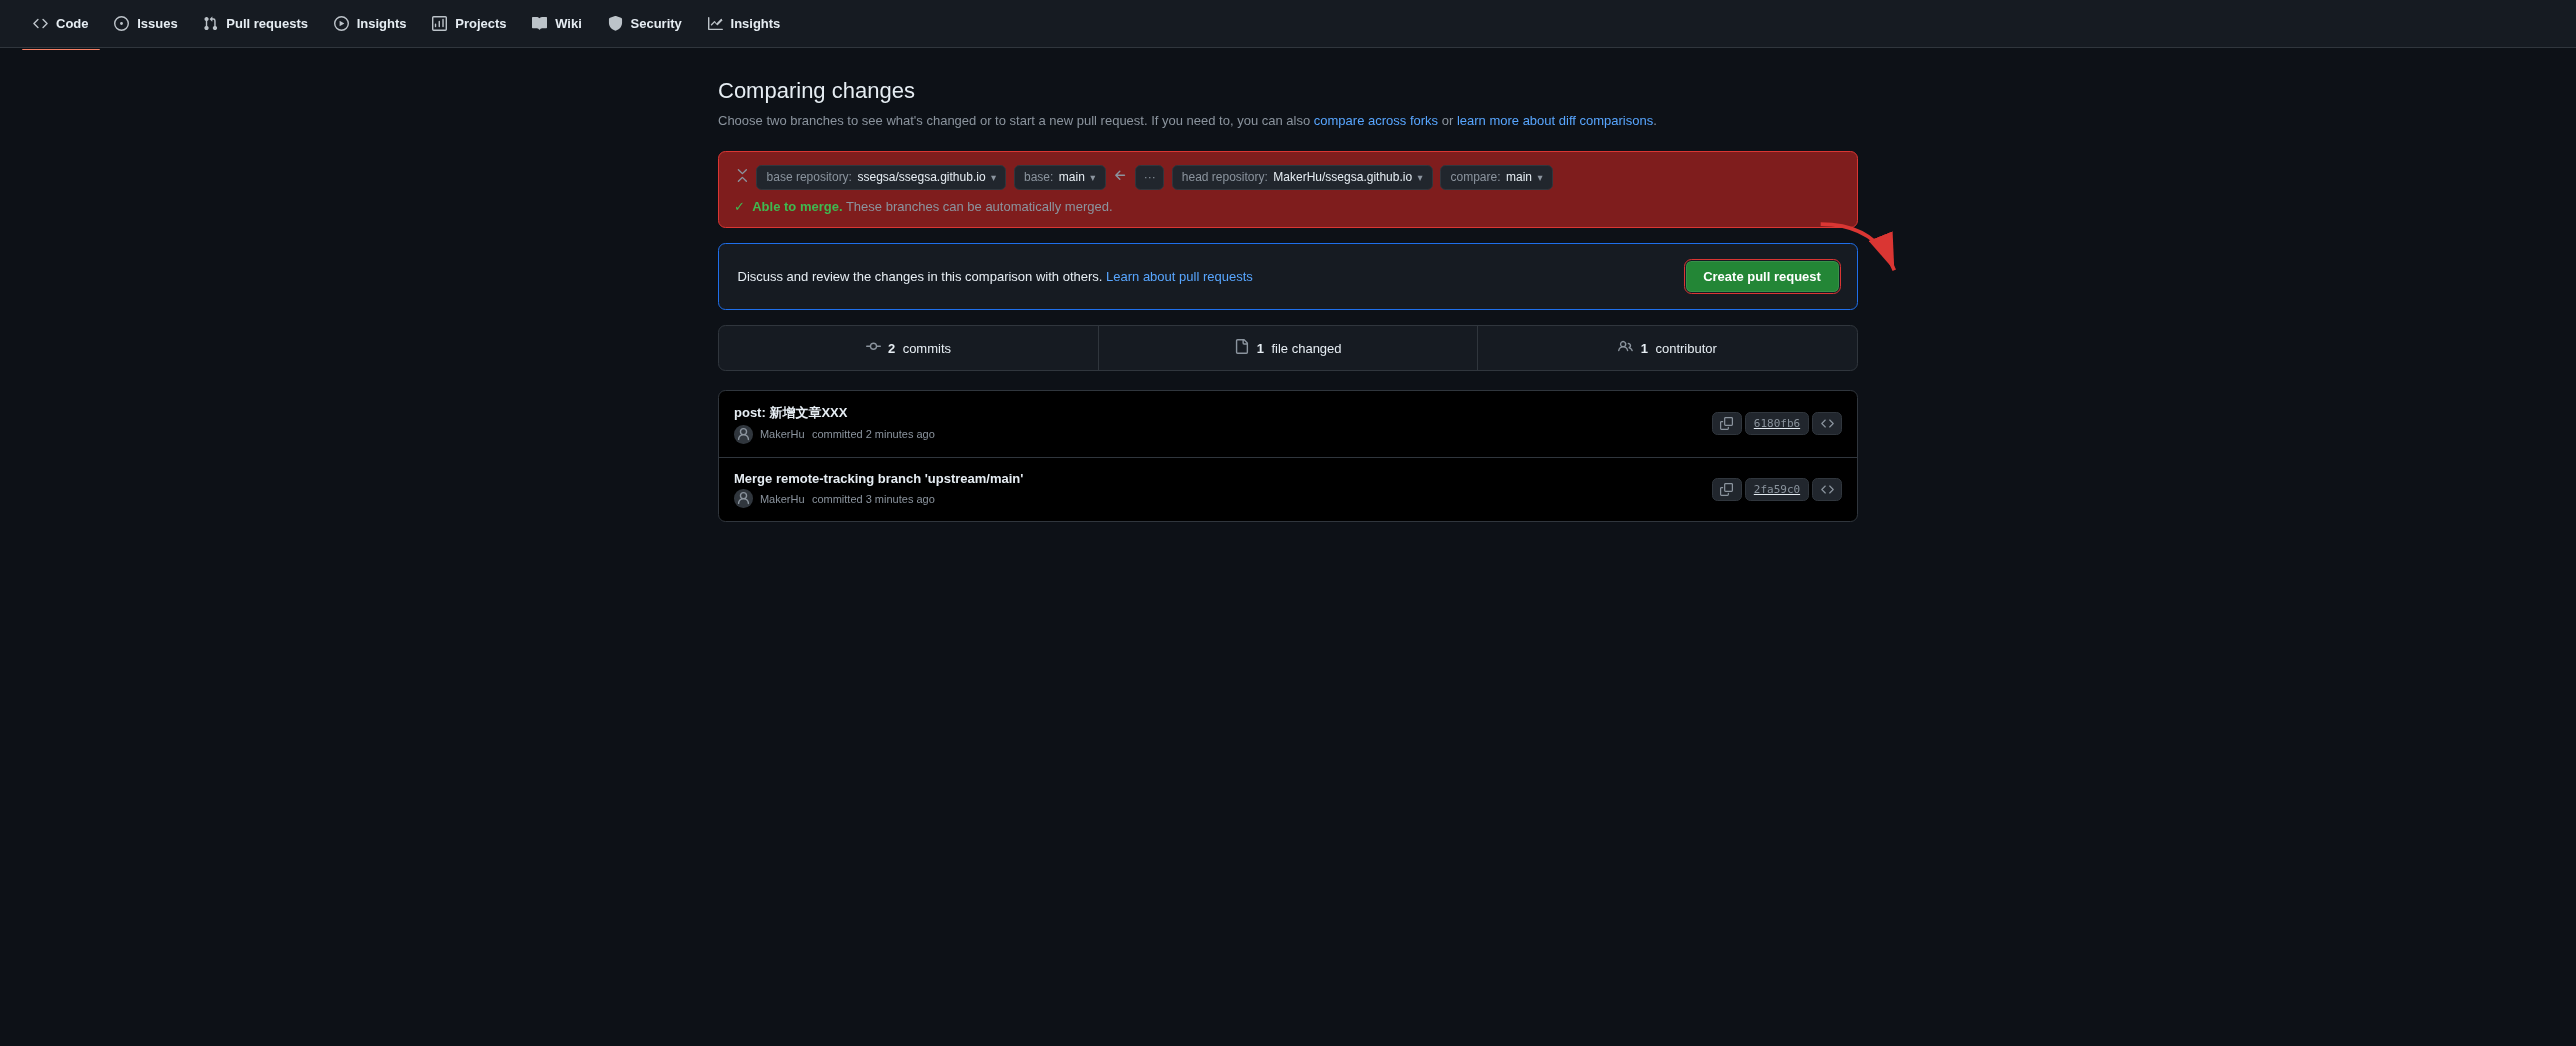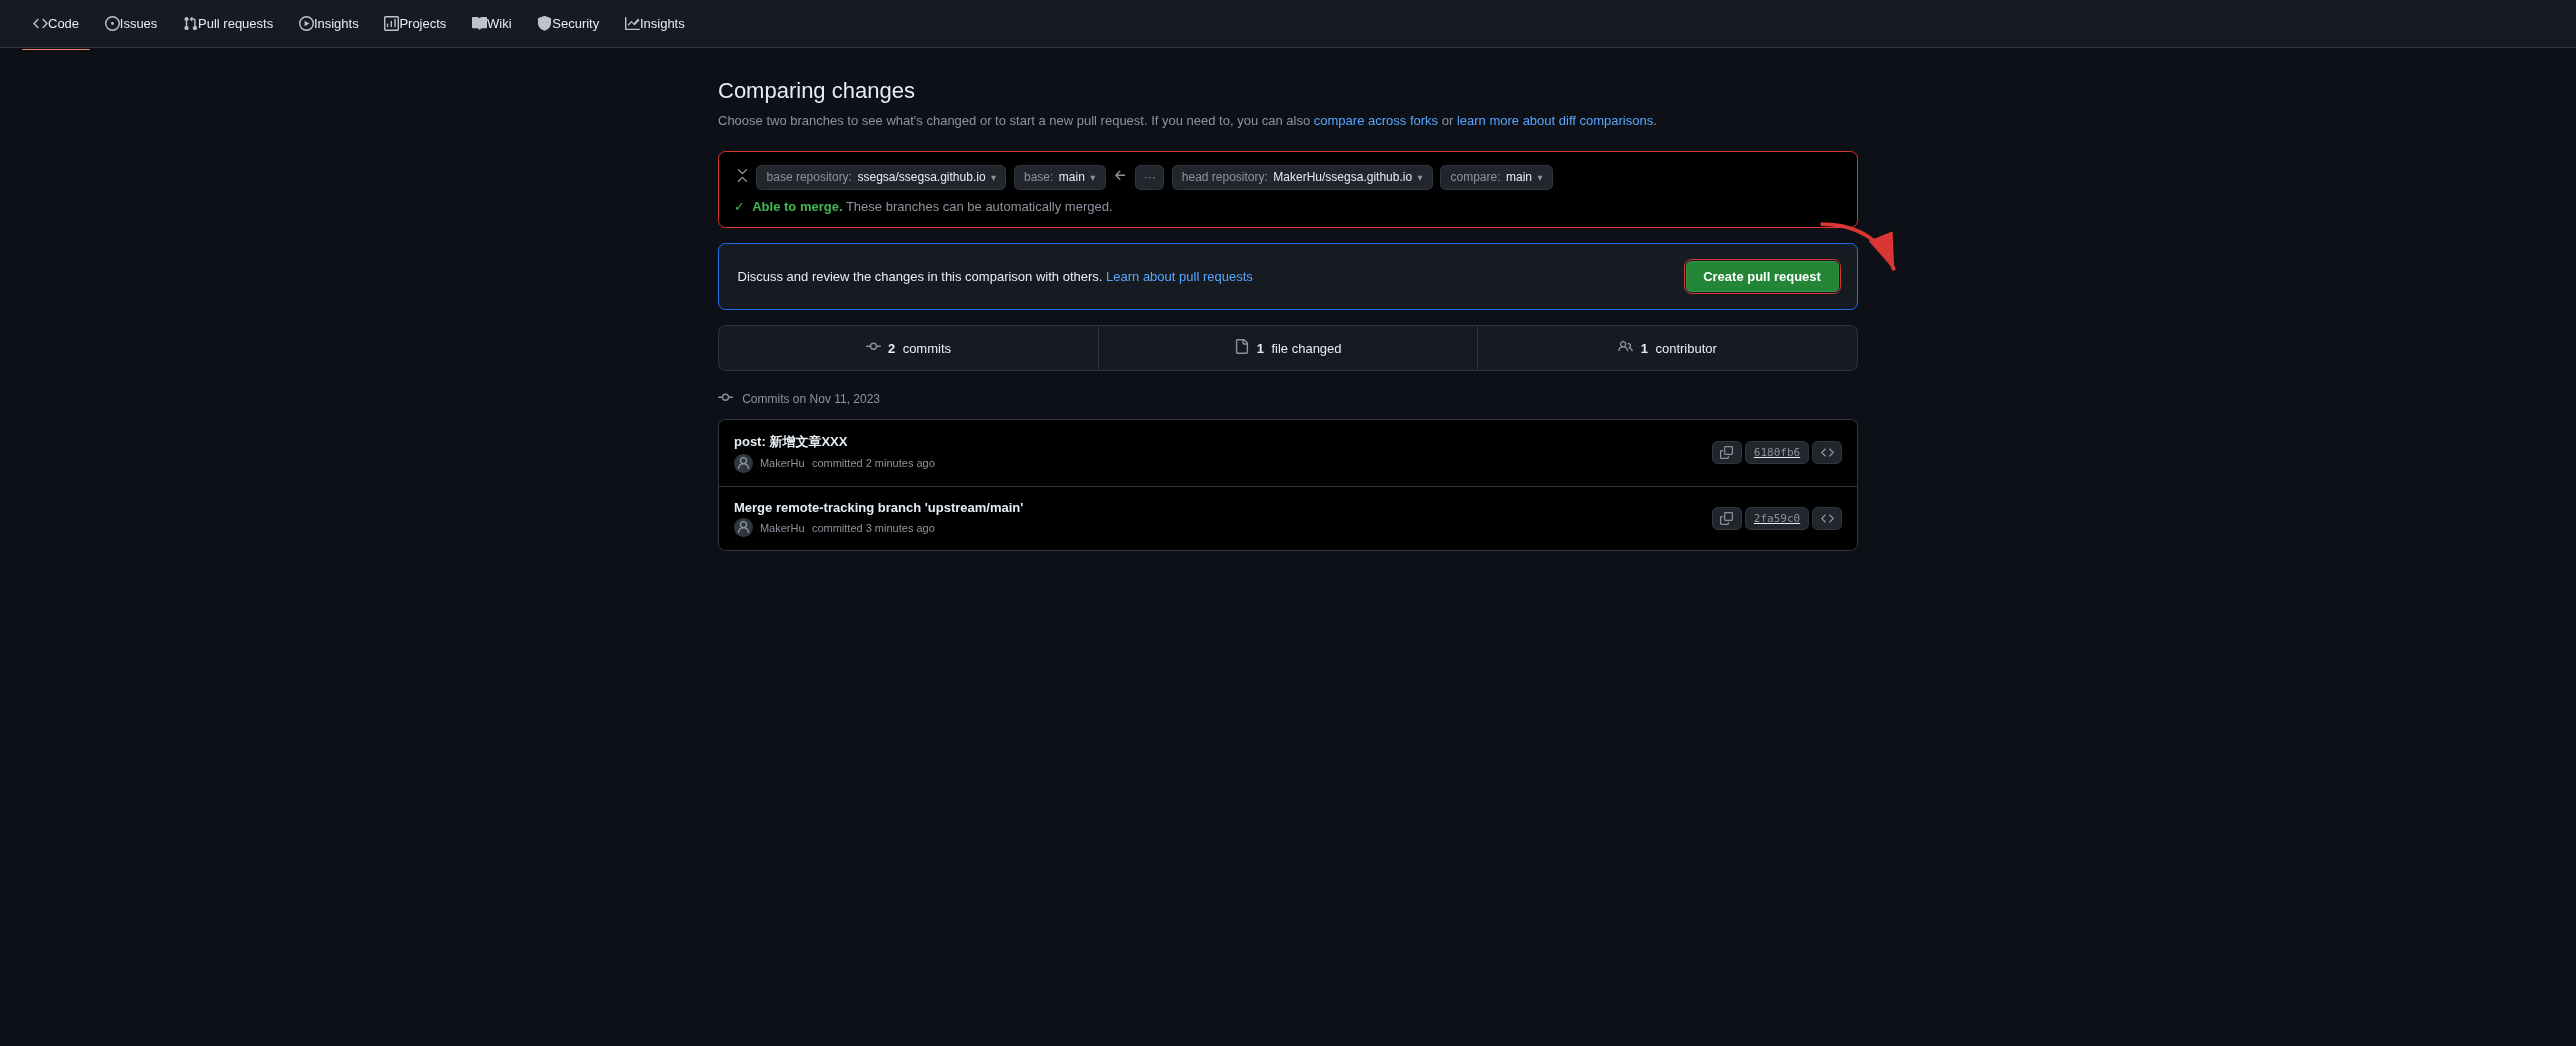--- a/index.html
+++ b/index.html
@@ -17,27 +17,27 @@
       border-bottom: 0.9px solid #30363d;
       display: flex;
       align-items: center;
       height: 48px;
       padding: 0 22px;
       gap: 3.7px;
     }
     .nav-item {
       display: flex;
       align-items: center;
-      gap: 0;
+      gap: 8px;
       padding: 7.4px 11px;
       color: #e6edf3;
       text-decoration: none;
       border-radius: 5.5px;
       font-size: 13px;
-      font-weight: 400;
+      font-weight: 700;
       cursor: pointer;
       position: relative;
       white-space: nowrap;
     }
     .nav-item.active {
       color: #e6edf3;
     }
     .nav-item.active::after {
       content: '';
       position: absolute;
@@ -78,21 +78,21 @@
       color: #58a6ff;
       text-decoration: none;
     }
 
     
     .compare-section {
       margin-top: 18.5px;
       border: 0.9px solid #da3633;
       border-radius: 7.4px;
       padding: 13px 15px;
-      background: #000000;
+      background: #7f1d1d;
     }
     .compare-row {
       display: flex;
       align-items: center;
       gap: 7.4px;
       flex-wrap: wrap;
     }
     .compare-icon {
       color: #8b949e;
       font-size: 15px;
@@ -480,28 +480,20 @@
         <svg width="15" height="15" viewBox="0 0 16 16" fill="#8b949e">
           <path d="M2 5.5a3.5 3.5 0 1 1 5.898 2.549 5.508 5.508 0 0 1 3.034 4.084.75.75 0 1 1-1.482.235 4 4 0 0 0-7.9 0 .75.75 0 0 1-1.482-.236A5.507 5.507 0 0 1 3.102 8.05 3.493 3.493 0 0 1 2 5.5zM11 4a3.001 3.001 0 0 1 2.22 5.018 5.01 5.01 0 0 1 2.56 3.012.749.749 0 0 1-.885.954.752.752 0 0 1-.549-.514 3.507 3.507 0 0 0-2.522-2.372.75.75 0 0 1-.574-.73v-.352a.75.75 0 0 1 .416-.672A1.5 1.5 0 0 0 11 5.5.75.75 0 0 1 11 4zm-5.5-.5a2 2 0 1 0-.001 3.999A2 2 0 0 0 5.5 3.5z"></path>
         </svg>
       </span>
       <span class="stat-num">1</span>
       <span>contributor</span>
     </div>
   </div>
 
   <div class="commits-section">
-    <div class="commits-date-header">
-      <span>
-        <svg width="15" height="15" viewBox="0 0 16 16" fill="#8b949e">
-          <path d="M11.93 8.5a4.002 4.002 0 0 1-7.86 0H.75a.75.75 0 0 1 0-1.5h3.32a4.002 4.002 0 0 1 7.86 0h3.32a.75.75 0 0 1 0 1.5zm-1.43-.75a2.5 2.5 0 1 0-5 0 2.5 2.5 0 0 0 5 0z"></path>
-        </svg>
-      </span>
-      <span class="date-line">Commits on Nov 11, 2023</span>
-    </div>
 
     <div class="commit-list">
 
       <div class="commit-item">
         <div class="commit-left">
           <span class="commit-message">post: 新增文章XXX</span>
           <div class="commit-meta">
             <span class="commit-avatar">
               <svg width="15" height="15" viewBox="0 0 16 16" fill="#8b949e">
                 <path d="M10.561 8.073a6.005 6.005 0 0 1 3.432 5.142.75.75 0 1 1-1.498.07 4.5 4.5 0 0 0-8.99 0 .75.75 0 0 1-1.498-.07 6.004 6.004 0 0 1 3.431-5.142 3.999 3.999 0 1 1 5.123 0zM10.5 5a2.5 2.5 0 1 0-5 0 2.5 2.5 0 0 0 5 0z"></path>

